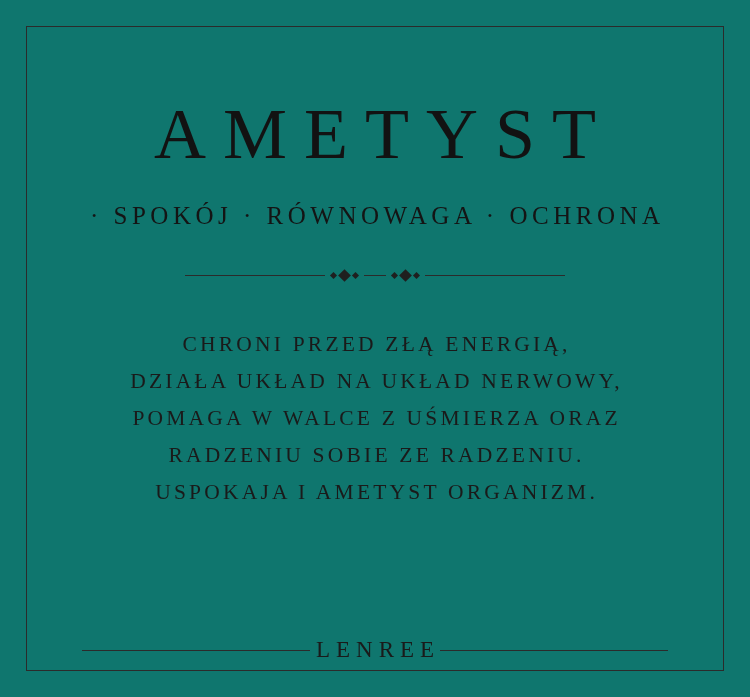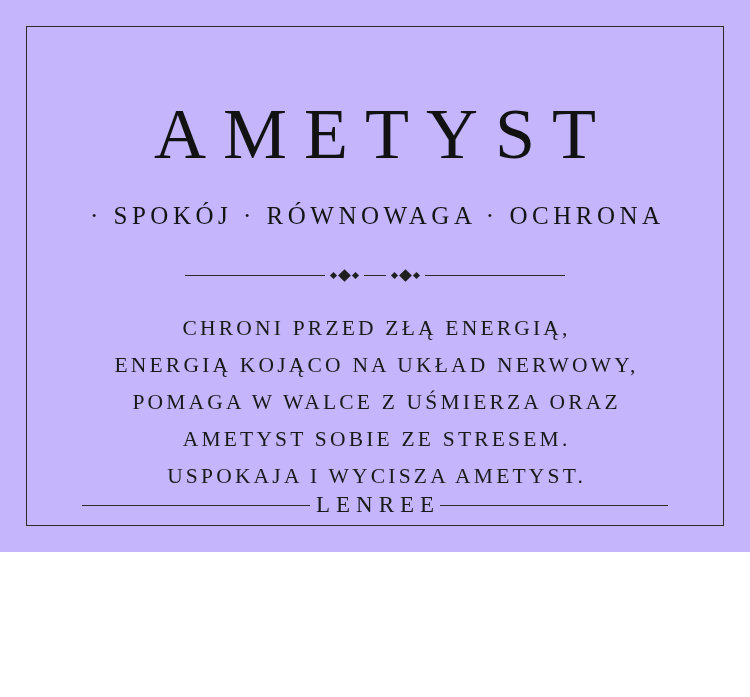--- a/index.html
+++ b/index.html
@@ -11,22 +11,22 @@
     width: 750px;
     height: 697px;
     overflow: hidden;
     font-family: "Liberation Serif", serif;
     color: #1d1d1d;
   }
 
   .card {
     position: relative;
     width: 750px;
-    height: 552px;
-    background: #c4b5fd;
+    height: 697px;
+    background: #0f766e;
     box-sizing: border-box;
   }
 
   
   .frame {
     position: absolute;
     left: 26px;
     top: 26px;
     right: 26px;
     bottom: 26px;
@@ -100,21 +100,21 @@
     width: 5px;
     height: 5px;
   }
   .gap {
     width: 22px;
     height: 1px;
     background: #2b2b2b;
   }
 
   .body-text {
-    margin-top: 24px;
+    margin-top: 40px;
     text-align: center;
     font-family: "Liberation Serif", serif;
     font-size: 21.5px;
     line-height: 1.72;
     letter-spacing: 3.2px;
     text-indent: 3.2px;
     color: #1a1a1a;
     white-space: nowrap;
   }
   .body-text .line { display: block; }
@@ -170,24 +170,24 @@
       <span class="orn">
         <span class="diamond sm"></span>
         <span class="diamond"></span>
         <span class="diamond sm"></span>
       </span>
       <span class="rule"></span>
     </div>
 
     <div class="body-text">
       <span class="line">CHRONI PRZED ZŁĄ ENERGIĄ,</span>
-      <span class="line">ENERGIĄ KOJĄCO NA UKŁAD NERWOWY,</span>
+      <span class="line">DZIAŁA UKŁAD NA UKŁAD NERWOWY,</span>
       <span class="line">POMAGA W WALCE Z UŚMIERZA ORAZ</span>
-      <span class="line">AMETYST SOBIE ZE STRESEM.</span>
-      <span class="line">USPOKAJA I WYCISZA AMETYST.</span>
+      <span class="line">RADZENIU SOBIE ZE RADZENIU.</span>
+      <span class="line">USPOKAJA I AMETYST ORGANIZM.</span>
     </div>
 
     <div class="footer">
       <span class="rule"></span>
       <span class="brand">LENREE</span>
       <span class="rule"></span>
     </div>
 
   </div>
 </div>

